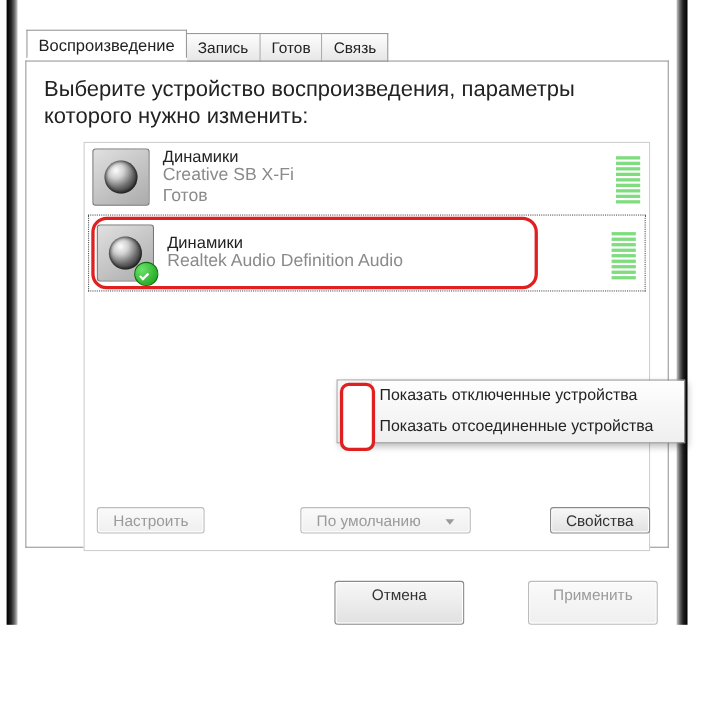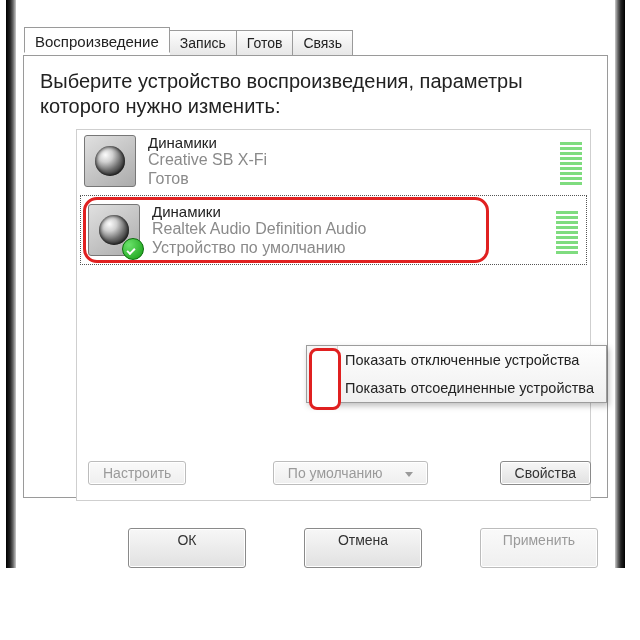--- a/index.html
+++ b/index.html
@@ -181,21 +181,21 @@
     position: absolute;
     left: 229px;
     top: 215px;
     border: 1px solid #9c9c9c;
     background: linear-gradient(#fefefe,#efefef);
     box-shadow: 2px 3px 6px rgba(0,0,0,0.25);
     font-size: 14.5px;
     z-index: 5;
   }
   .ctx-item {
-    padding: 6px 12px 6px 38px;
+    padding: 6px 28px 6px 38px;
     color: #222;
     position: relative;
     white-space: nowrap;
   }
   .ctx-gutter {
     position: absolute;
     left: 0; top: 0; width: 30px; bottom: 0;
     background: linear-gradient(#f6f6f6,#e8e8e8);
     border-right: 1px solid #d8d8d8;
     z-index: -1;
@@ -295,21 +295,20 @@
 
         <div class="device selected-wrap">
           <div class="red-highlight"></div>
           <div class="dev-icon">
             <div class="speaker"></div>
             <div class="check-badge"></div>
           </div>
           <div class="dev-text">
             <div class="dev-title">Динамики</div>
             <div class="dev-sub">Realtek Audio Definition Audio</div>
-            <div class="dev-sub">Устройство по умолчанию</div>
           </div>
           <div class="level">
             <span></span>
               <span></span>
               <span></span>
               <span></span>
               <span></span>
               <span></span>
               <span></span>
               <span></span>
@@ -330,19 +329,18 @@
         <div style="display:flex; gap:24px;">
           <div class="btn disabled">
             <span>По умолчанию</span><span class="tri"></span>
           </div>
           <div class="btn">Свойства</div>
         </div>
       </div>
     </div>
 
     <div class="dlg-buttons">
-      <div class="btn">ОК</div>
       <div class="btn">Отмена</div>
       <div class="btn disabled">Применить</div>
     </div>
 
   </div>
 </div>
 
 </body></html>

